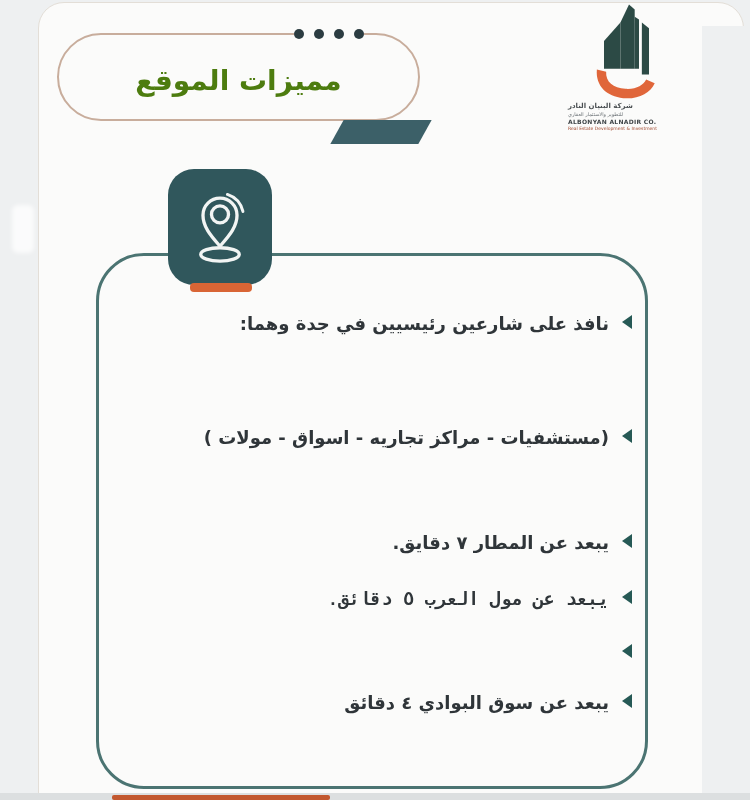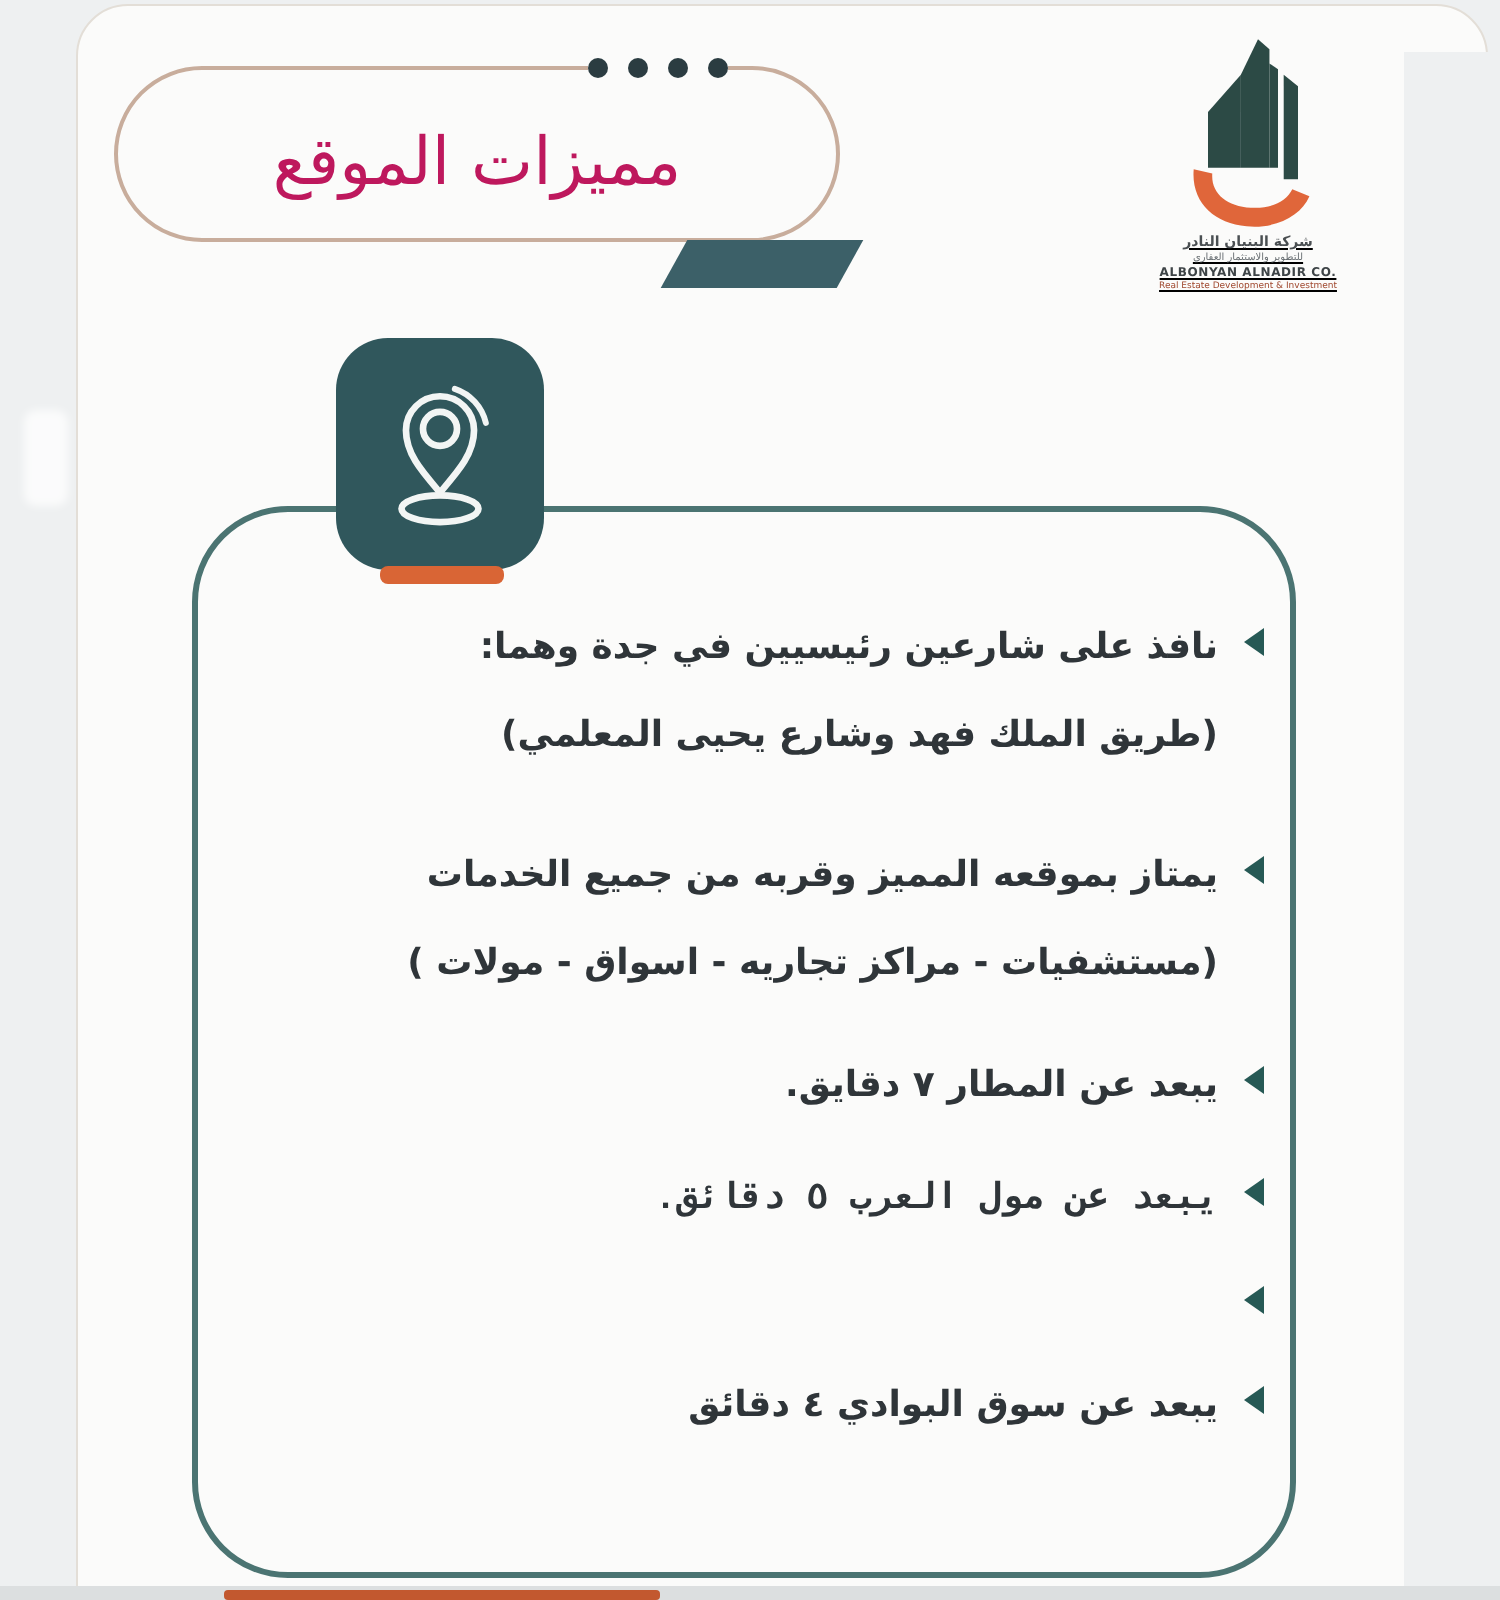--- a/index.html
+++ b/index.html
@@ -30,37 +30,36 @@
     background:#c2582f;border-radius:2px;
   }
   
   .title-box{
     position:absolute;left:57px;top:33px;width:363px;height:88px;
     border:2px solid #c8ad9c;border-radius:46px;box-sizing:border-box;
   }
   .title-text{
     position:absolute;left:57px;top:44px;width:363px;height:72px;
     display:flex;align-items:center;justify-content:center;
-    direction:rtl;font-size:33px;font-weight:normal;color:#be185d;
+    direction:rtl;font-size:28px;font-weight:bold;color:#4d7c0f;
     letter-spacing:0px;
   }
   .dots-mask{
     position:absolute;left:294px;top:25px;width:70px;height:17px;
     background:#fbfbfa;display:flex;align-items:center;justify-content:space-between;
   }
   .dot{width:10px;height:10px;border-radius:50%;background:#2b3c41;}
   .parallelogram{
     position:absolute;left:337px;top:120px;width:88px;height:24px;
     background:#3c6068;transform:skewX(-29deg);
   }
   
   .logo{
-    position:absolute;left:568px;top:16px;width:112px;height:150px;
-    text-align:center;
-    text-decoration:underline;
+    position:absolute;left:568px;top:1px;width:112px;height:150px;
+    text-align:left;
   }
   .logo svg{display:block;margin:0 auto;}
   .logo-ar1{font-size:7px;font-weight:bold;color:#4a4f52;direction:rtl;line-height:9px;margin-top:1px;}
   .logo-ar2{font-size:5px;color:#6a7074;direction:rtl;line-height:7px;}
   .logo-en{font-size:6px;font-weight:bold;color:#3e4447;letter-spacing:.3px;line-height:8px;}
   .logo-tag{font-size:4.5px;color:#a0482e;line-height:6px;}
   
   .main-box{
     position:absolute;left:96px;top:253px;width:552px;height:536px;
     border:3px solid #4b7472;border-radius:48px;box-sizing:border-box;
@@ -131,27 +130,25 @@
     <path d="M50,82 C38,68 27,56 27,40 A23,23 0 1 1 73,40 C73,56 62,68 50,82 Z" fill="#30575c" stroke="#f2f5f4" stroke-width="4.5"></path>
     <circle cx="50" cy="39" r="11.5" fill="none" stroke="#f2f5f4" stroke-width="4.5"></circle>
     <path d="M60,12 A32,32 0 0 1 81,35" fill="none" stroke="#f2f5f4" stroke-width="4" stroke-linecap="round"></path>
   </svg>
 </div>
 <div class="pin-underline"></div>
 
 <div class="feat f1">
   <span class="bullet"></span><span class="lines">
     <div>نافذ على شارعين رئيسيين في جدة وهما:</div>
-    <div>(طريق الملك فهد وشارع يحيى المعلمي)</div>
   </span>
 </div>
 
 <div class="feat f2">
   <span class="bullet"></span><span class="lines">
-    <div>يمتاز بموقعه المميز وقربه من جميع الخدمات</div>
     <div>(مستشفيات - مراكز تجاريه - اسواق - مولات )</div>
   </span>
 </div>
 
 <div class="feat f3">
   <span class="bullet"></span><span class="lines">
     <div>يبعد عن المطار ٧ دقايق.</div>
   </span>
 </div>
 

